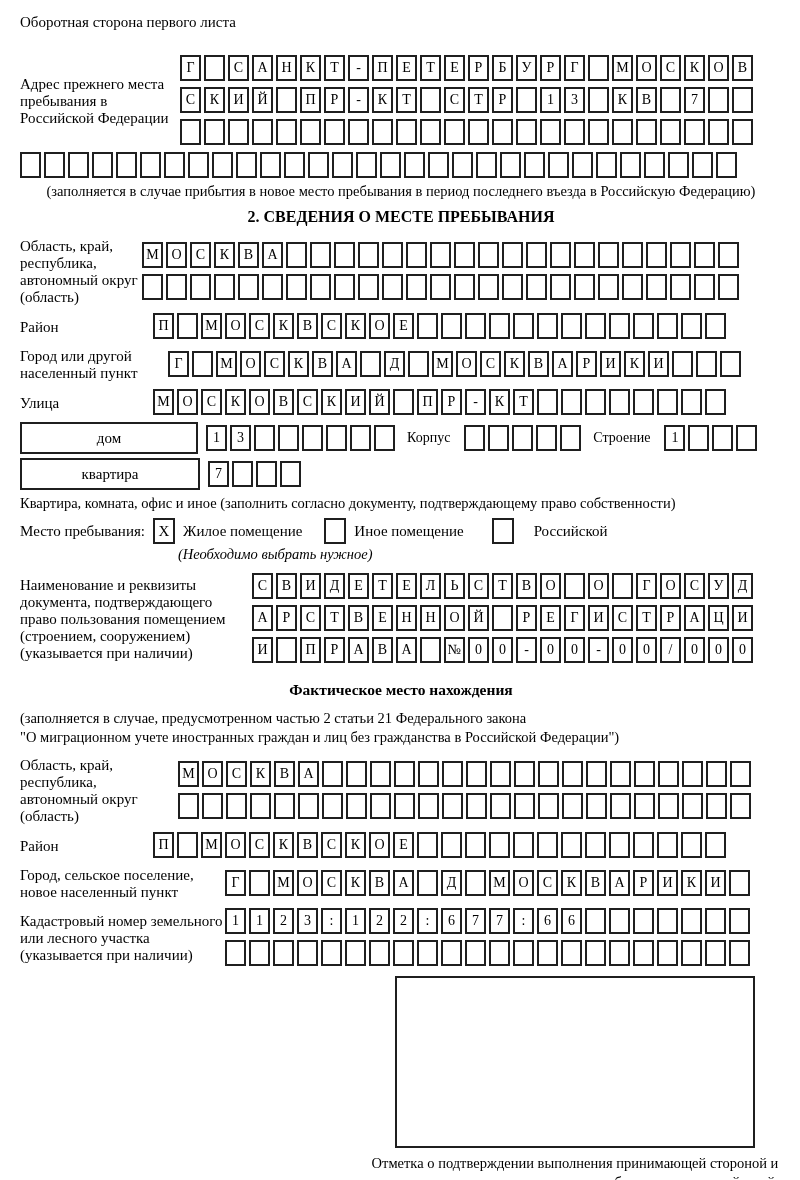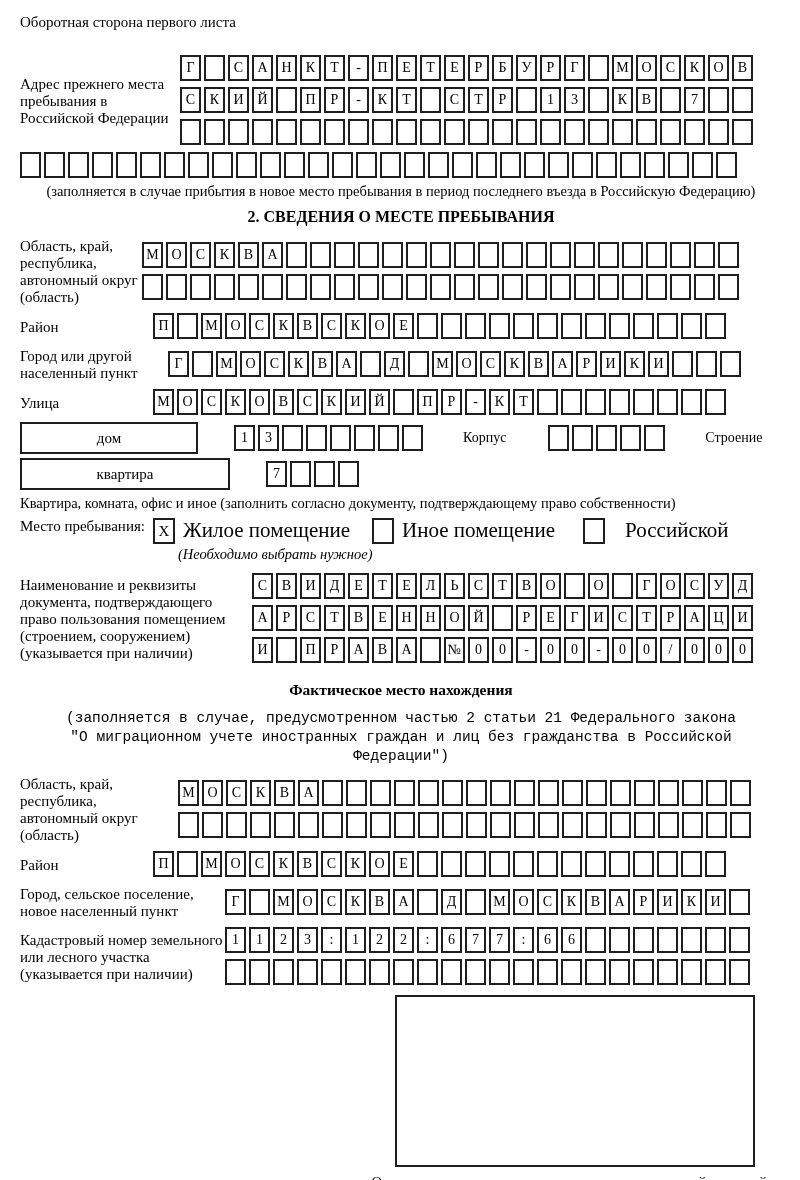--- a/index.html
+++ b/index.html
@@ -22,41 +22,41 @@
     font-size:14px;flex-shrink:0;background:#fff;
   }
   .caption{font-size:14.5px;line-height:18px;margin:2px 0 6px 0;}
   .caption.center{text-align:center;}
   .sec-title{text-align:center;font-weight:bold;font-size:16px;margin:8px 0 10px 0;}
   .field{
     box-sizing:border-box;border:2px solid #1f1f1f;height:32px;
     display:flex;align-items:center;justify-content:center;font-size:15px;
     flex-shrink:0;background:#fff;
   }
-  .inline-row{display:flex;align-items:center;margin-bottom:4px;gap:28px;}
+  .inline-row{display:flex;align-items:center;margin-bottom:4px;}
   .inline-row .boxes{margin-left:8px;}
   .inline-label{font-size:14px;margin-left:12px;margin-right:6px;}
   .checkbox{
     width:22px;height:26px;box-sizing:border-box;border:2px solid #1f1f1f;
     display:flex;align-items:center;justify-content:center;font-size:15px;
     flex-shrink:0;margin:0 8px;
   }
-  .mesto-row{align-items:flex-start;margin-bottom:2px;}
+  .mesto-row{align-items:center;margin-bottom:2px;}
   .mesto-note{font-size:14.5px;margin:0 0 10px 158px;font-style:italic;}
   .fakt-title{text-align:center;font-weight:bold;font-size:15.5px;margin:18px 0 10px 0;}
-  .fakt-note{text-align:center;font-size:14.5px;line-height:19px;margin:0;font-family:Liberation Mono, monospace;}
+  .fakt-note{text-align:left;font-size:14.5px;line-height:19px;margin:0;}
   .stamp-box{
     box-sizing:border-box;border:2px solid #1f1f1f;width:360px;height:172px;
     margin:10px 0 6px 375px;background:#fff;
   }
   .stamp-caption{
     width:430px;margin-left:340px;text-align:center;
     font-size:14.5px;line-height:19px;
   }
-  .opt-label{font-size:21px;}
+  .opt-label{font-size:15px;}
 </style>
 </head>
 <body>
 
 <div class="page">
 
   <div class="top-note">Оборотная сторона первого листа</div>
 
   <div class="row">
     <div class="label lw160">Адрес прежнего места пребывания в Российской Федерации</div>
@@ -350,21 +350,21 @@
     <span class="inline-label">Строение</span>
     <div class="boxes">
         <span class="cell">1</span>
         <span class="cell"></span>
         <span class="cell"></span>
         <span class="cell"></span>
       </div>
   </div>
 
   <div class="inline-row">
-    <div class="field" style="width:210px;">квартира</div>
+    <div class="field" style="width:180px;">квартира</div>
     <div class="boxes">
         <span class="cell">7</span>
         <span class="cell"></span>
         <span class="cell"></span>
         <span class="cell"></span>
       </div>
   </div>
   <div class="caption">Квартира, комната, офис и иное (заполнить согласно документу, подтверждающему право собственности)</div>
 
   <div class="row mesto-row">

